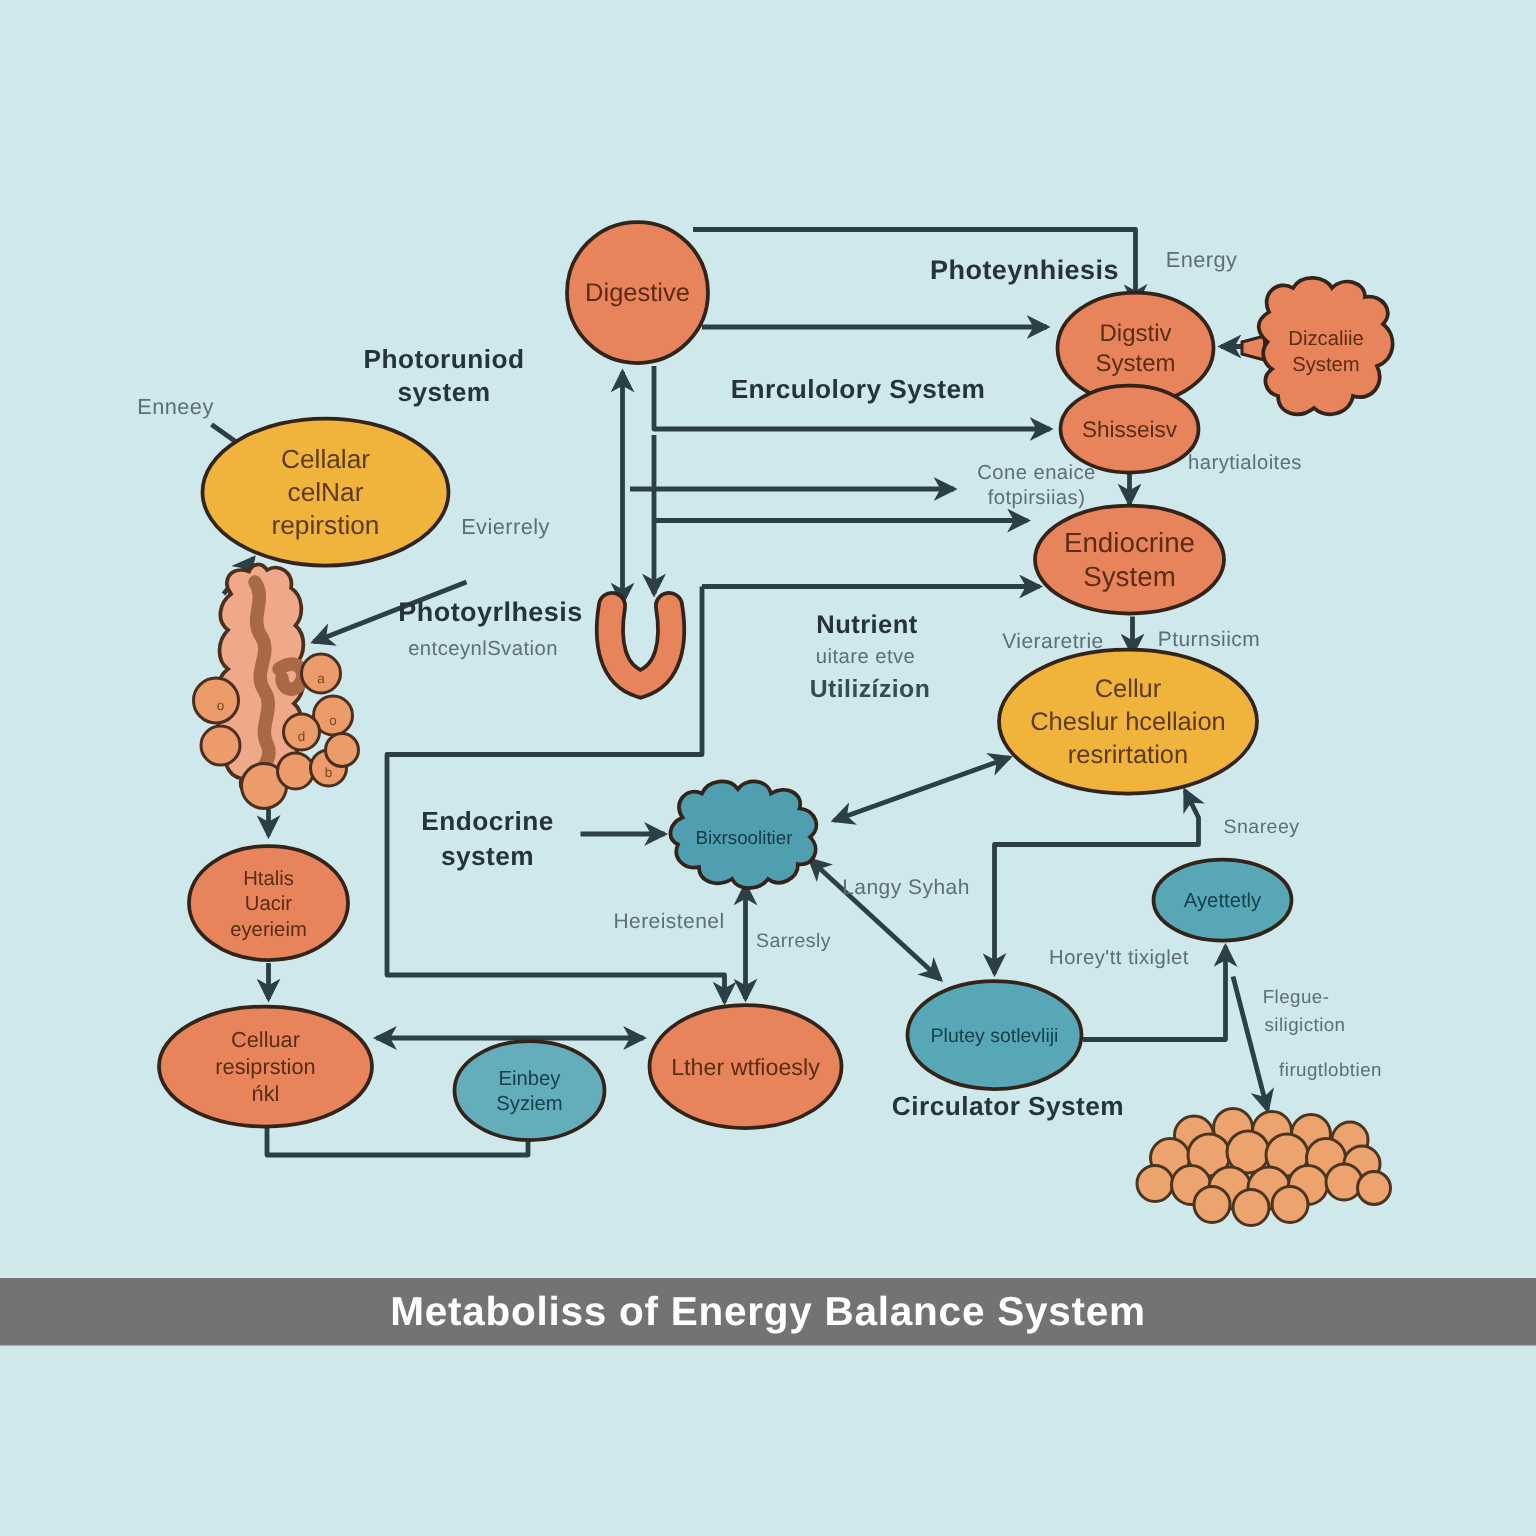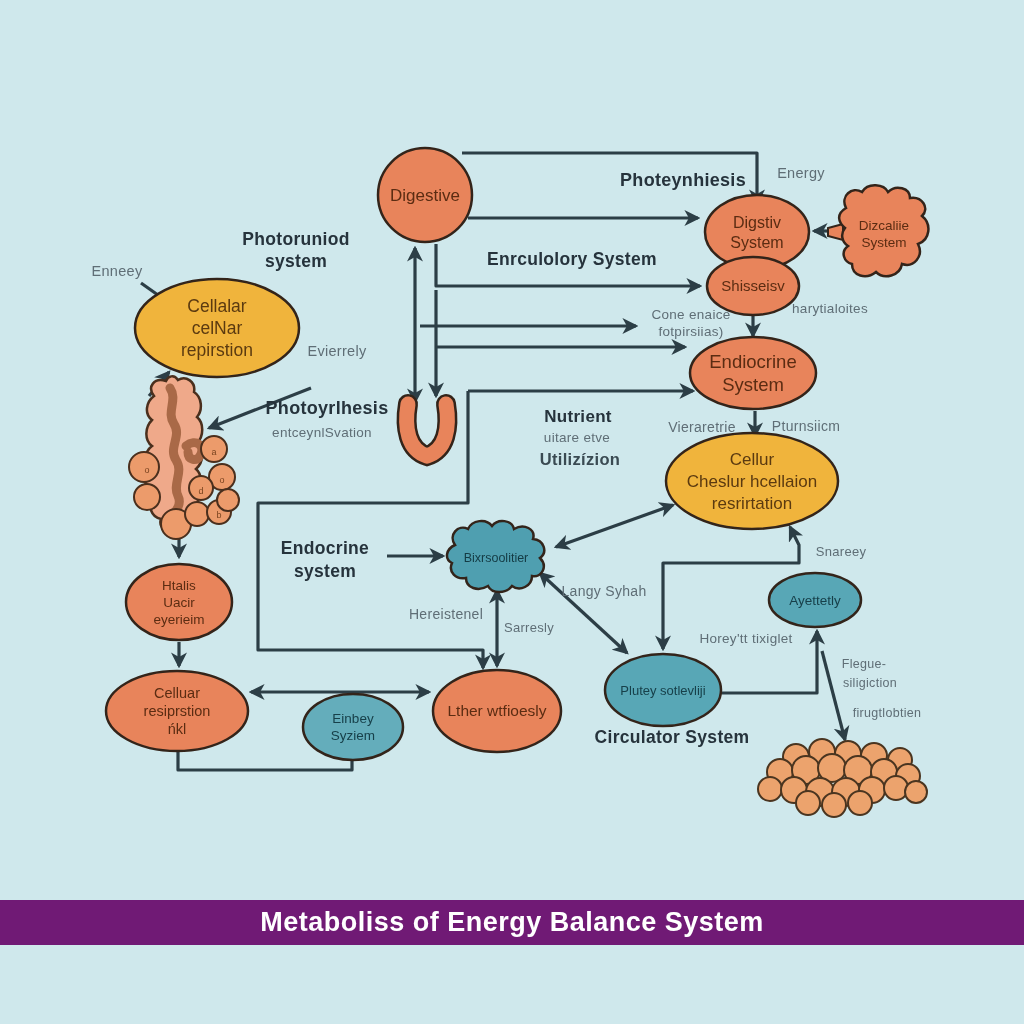--- a/index.html
+++ b/index.html
@@ -172,16 +172,16 @@
       <text text-anchor="middle" fill="#5f6e76" font-size="14" font-weight="normal" letter-spacing="0.3"><tspan x="446" y="618.9">Hereistenel</tspan></text>
       <text text-anchor="middle" fill="#5f6e76" font-size="13" font-weight="normal" letter-spacing="0.3"><tspan x="529" y="631.55">Sarresly</tspan></text>
       <text text-anchor="middle" fill="#5f6e76" font-size="14" font-weight="normal" letter-spacing="0.3"><tspan x="604" y="595.9">Langy Syhah</tspan></text>
       <text text-anchor="middle" fill="#5f6e76" font-size="13" font-weight="normal" letter-spacing="0.3"><tspan x="841" y="555.55">Snareey</tspan></text>
       <text text-anchor="middle" fill="#5f6e76" font-size="13.5" font-weight="normal" letter-spacing="0.3"><tspan x="746" y="642.725">Horey'tt tixiglet</tspan></text>
       <text text-anchor="middle" fill="#5f6e76" font-size="12.5" font-weight="normal" letter-spacing="0.3"><tspan x="864" y="668.375">Flegue-</tspan></text>
       <text text-anchor="middle" fill="#5f6e76" font-size="12.5" font-weight="normal" letter-spacing="0.3"><tspan x="870" y="687.375">siligiction</tspan></text>
       <text text-anchor="middle" fill="#5f6e76" font-size="12.5" font-weight="normal" letter-spacing="0.3"><tspan x="887" y="717.375">firugtlobtien</tspan></text>
       <text text-anchor="middle" fill="#26333c" font-size="17.5" font-weight="bold" letter-spacing="0.3"><tspan x="672" y="743.125">Circulator System</tspan></text>
     </svg>
-  <div class="banner" style="background: #701a75; margin-top: 48px;">
+  <div class="banner" style="background: #737373;">
     <span>Metaboliss of Energy Balance System</span>
   </div>
 </div>
 
 </body></html>

